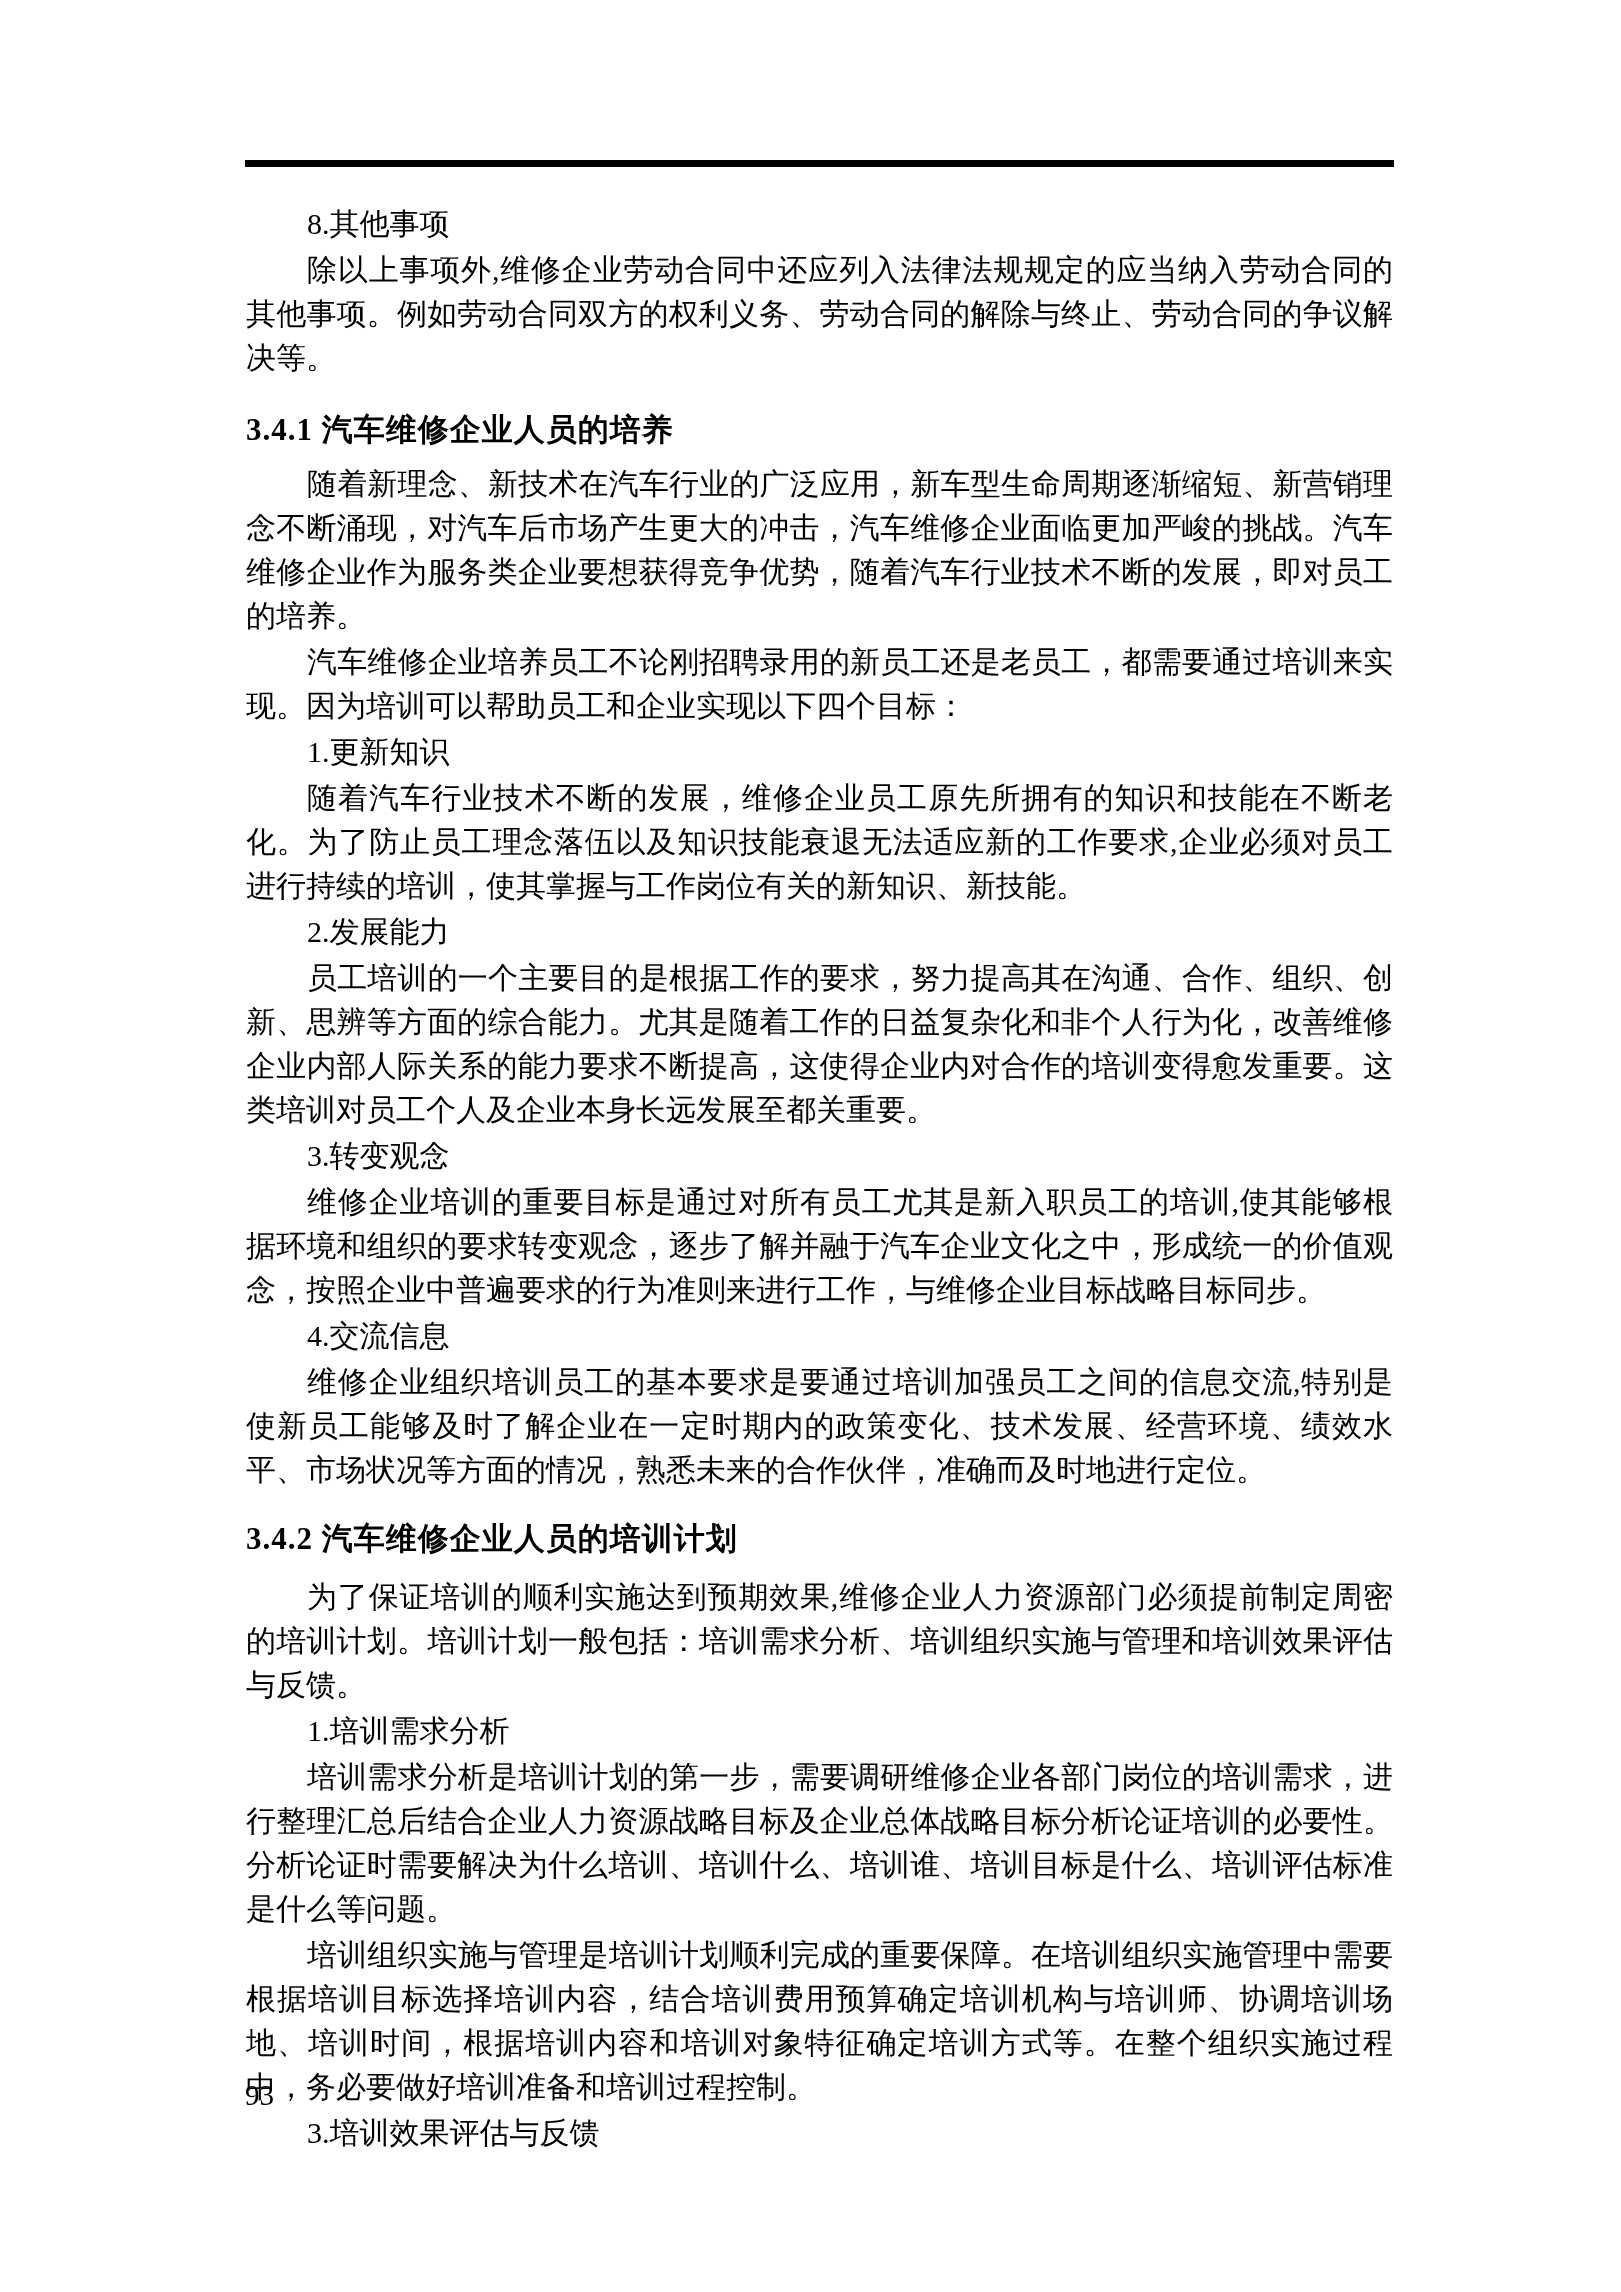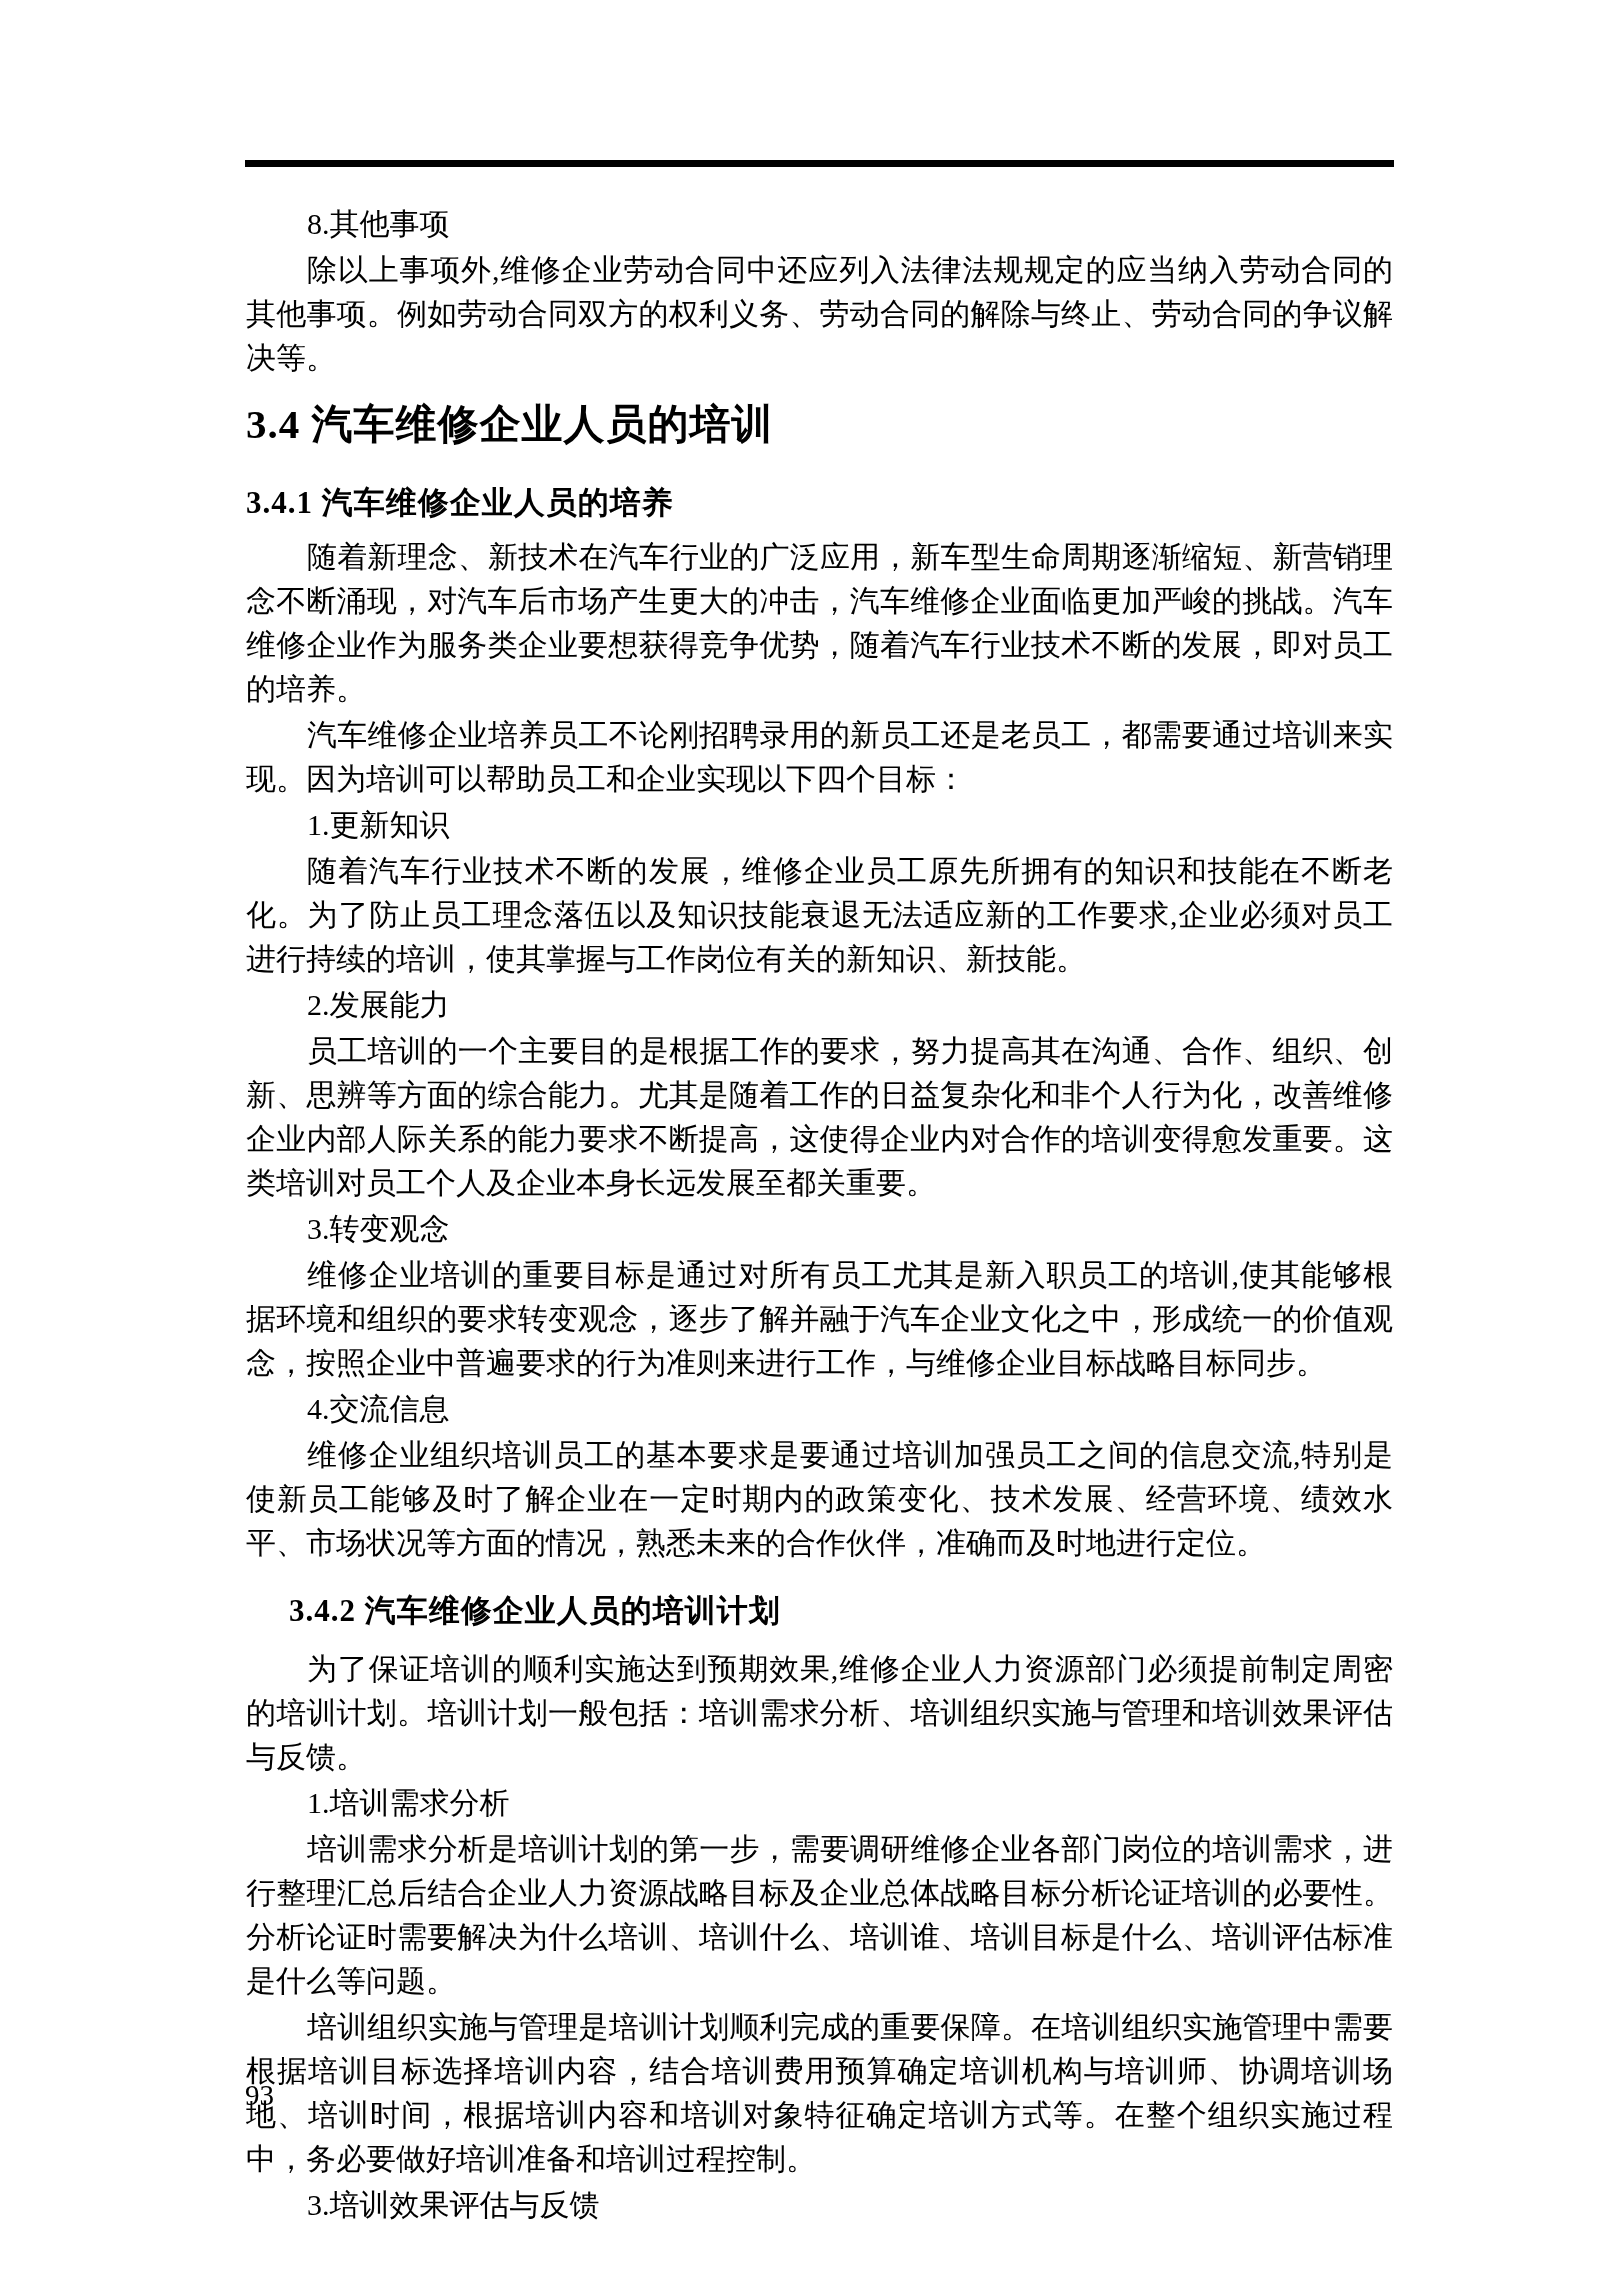--- a/index.html
+++ b/index.html
@@ -54,21 +54,20 @@
     font-size: 31px;
     line-height: 45px;
     font-weight: bold;
     margin-top: 25.5px;
     margin-bottom: 7.8px;
     letter-spacing: 1px;
   }
   .h2-late {
     margin-top: 21.6px;
     margin-bottom: 11.8px;
-    margin-left: 43px;
   }
   .page-number {
     position: absolute;
     left: 242px;
     top: 2076px;
     width: 1151px;
     text-align: left;
     font-size: 29px;
     color: #000000;
   }
@@ -78,21 +77,20 @@
 
 <div class="page">
   <div class="content">
 
     <div class="rule"></div>
 
     <div class="item">8.其他事项</div>
 
     <div class="para">除以上事项外,维修企业劳动合同中还应列入法律法规规定的应当纳入劳动合同的其他事项。例如劳动合同双方的权利义务、劳动合同的解除与终止、劳动合同的争议解决等。</div>
 
-    <div class="h1">3.4 汽车维修企业人员的培训</div>
 
     <div class="h2">3.4.1 汽车维修企业人员的培养</div>
 
     <div class="para">随着新理念、新技术在汽车行业的广泛应用，新车型生命周期逐渐缩短、新营销理念不断涌现，对汽车后市场产生更大的冲击，汽车维修企业面临更加严峻的挑战。汽车维修企业作为服务类企业要想获得竞争优势，随着汽车行业技术不断的发展，即对员工的培养。</div>
 
     <div class="para">汽车维修企业培养员工不论刚招聘录用的新员工还是老员工，都需要通过培训来实现。因为培训可以帮助员工和企业实现以下四个目标：</div>
 
     <div class="item">1.更新知识</div>
 
     <div class="para">随着汽车行业技术不断的发展，维修企业员工原先所拥有的知识和技能在不断老化。为了防止员工理念落伍以及知识技能衰退无法适应新的工作要求,企业必须对员工进行持续的培训，使其掌握与工作岗位有关的新知识、新技能。</div>

